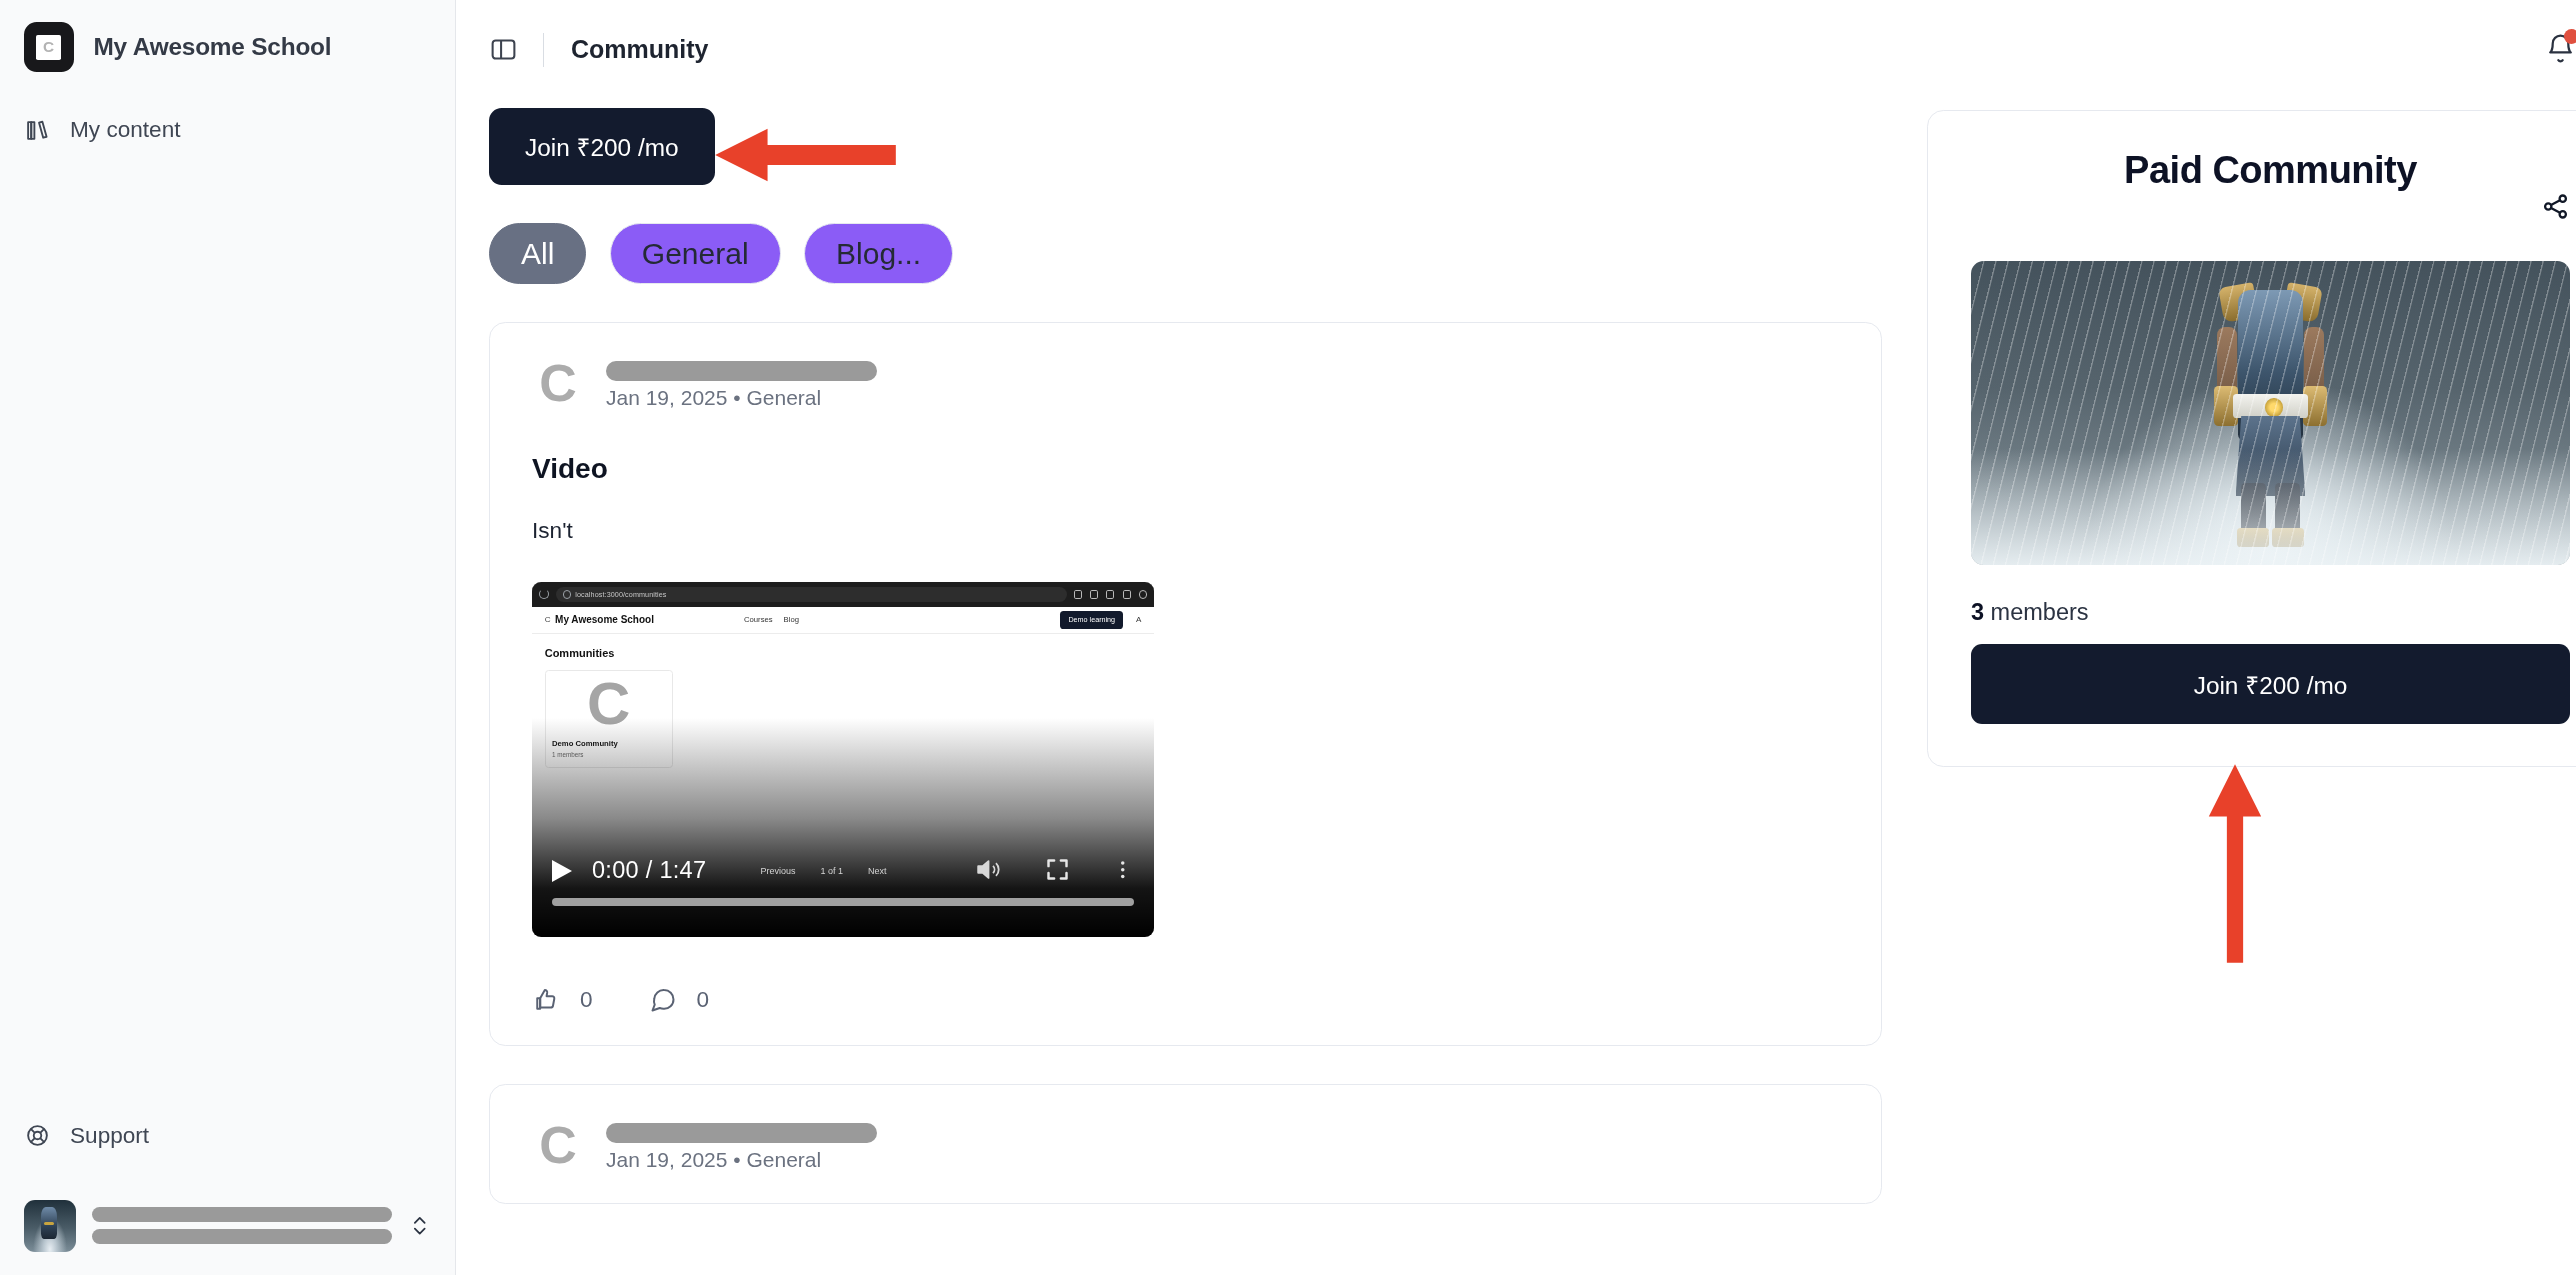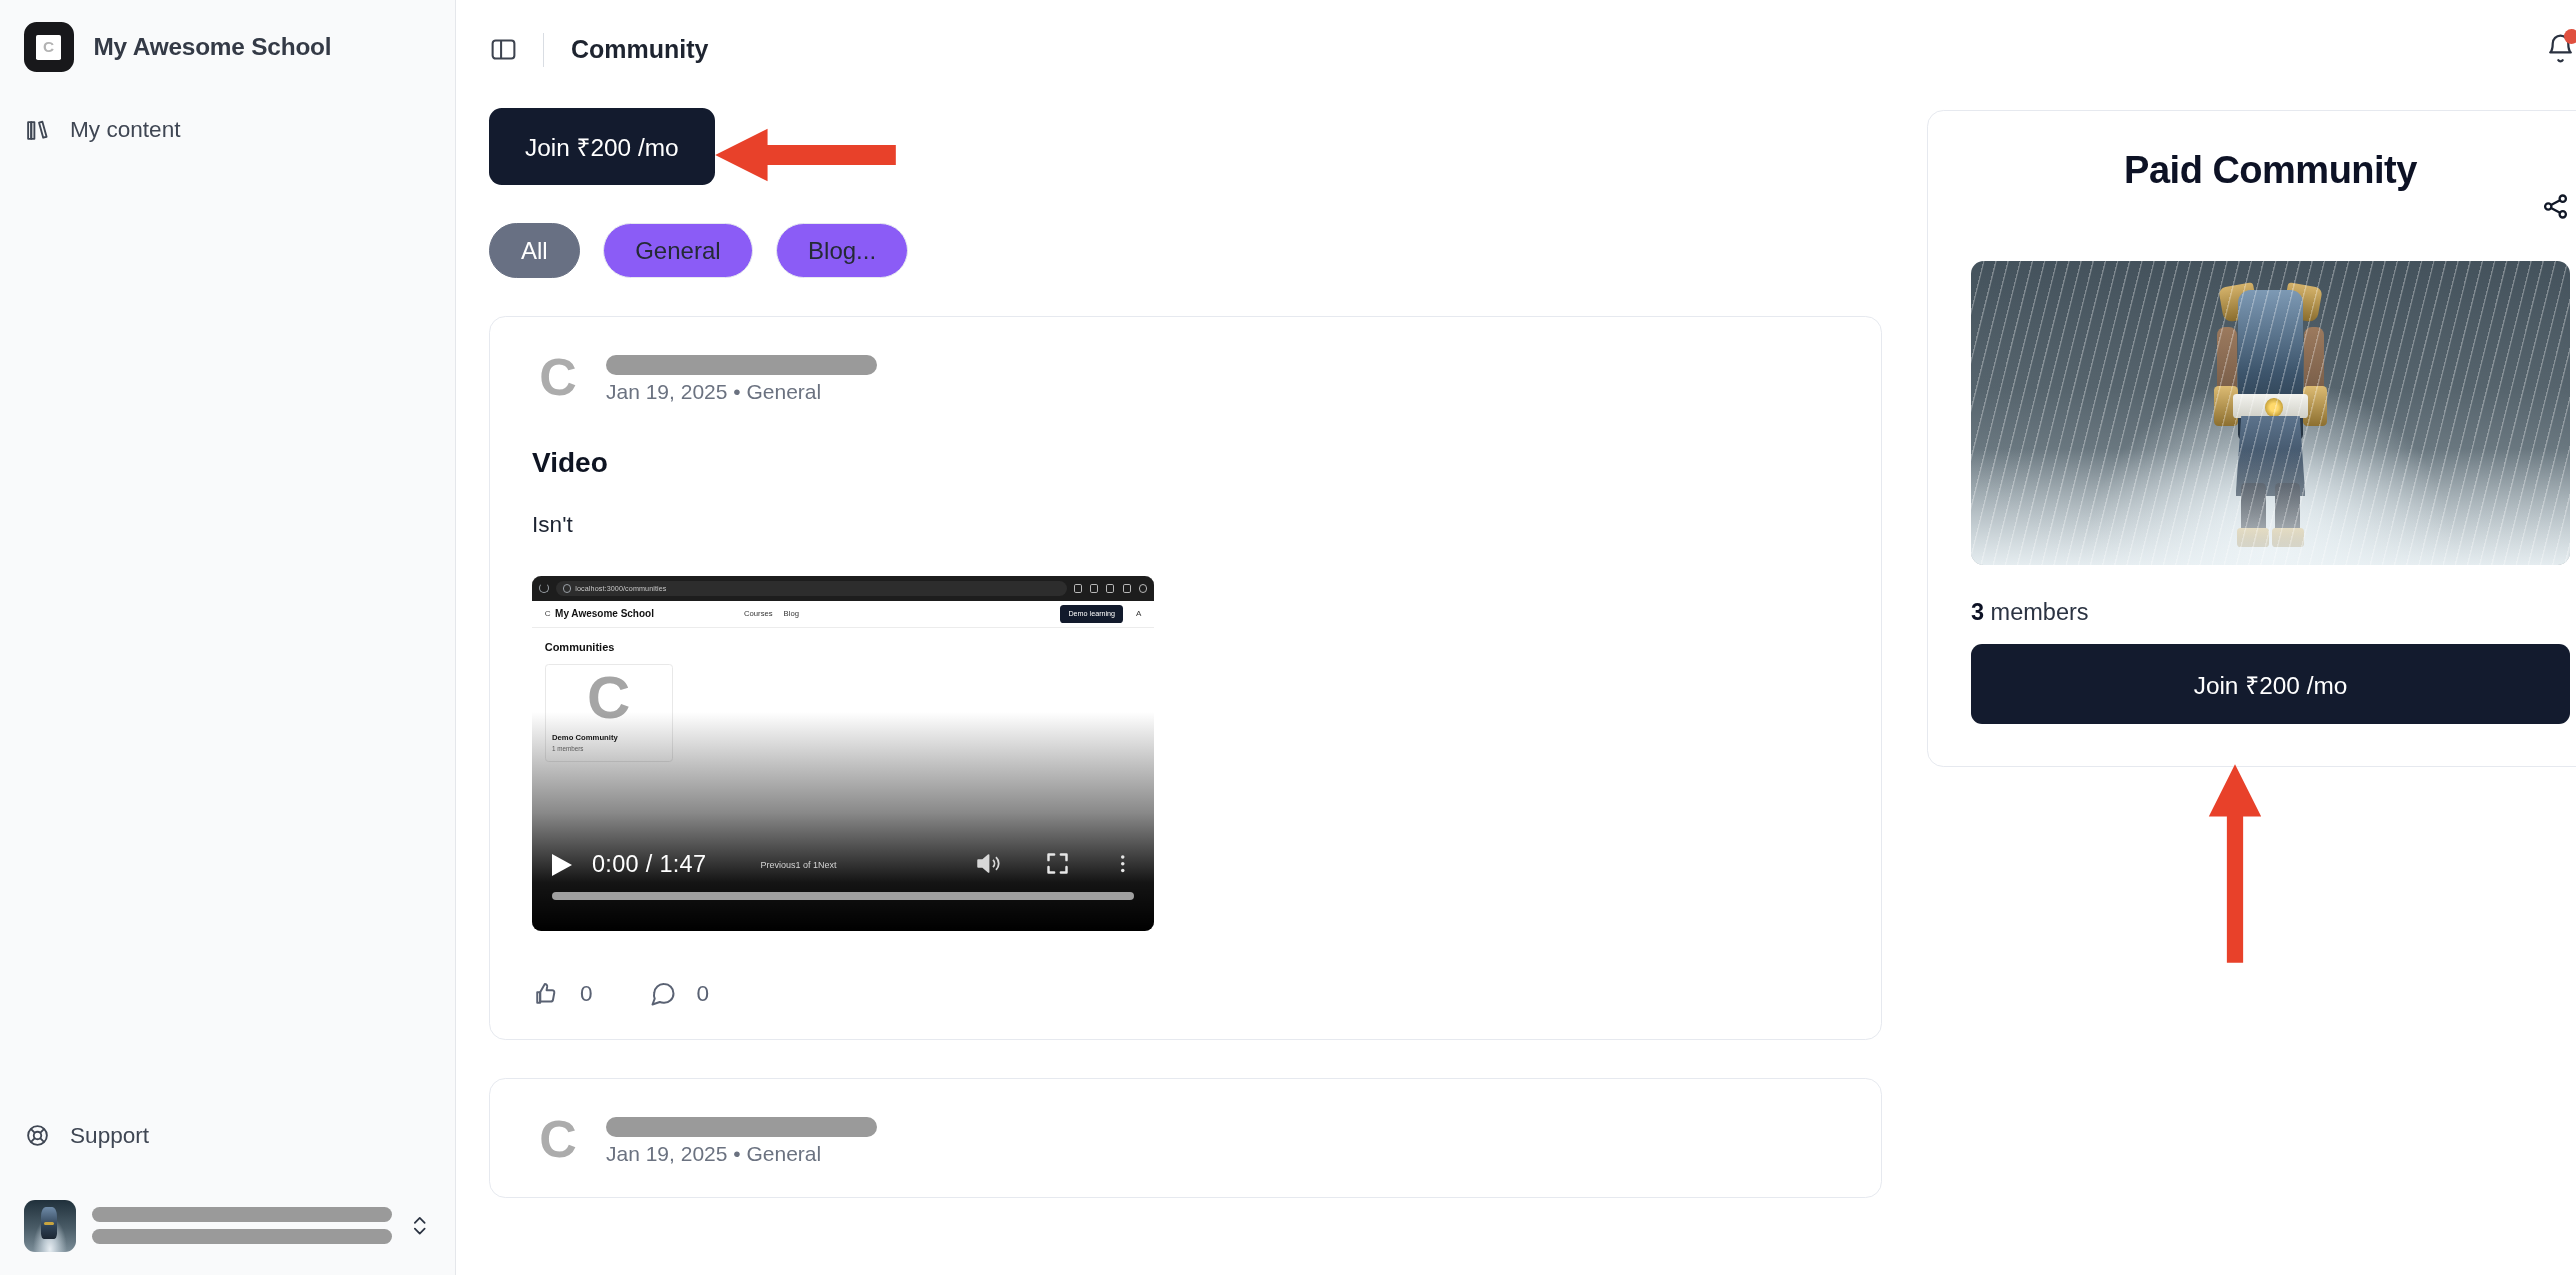--- a/index.html
+++ b/index.html
@@ -98,21 +98,21 @@
     margin-top: 9px;
     background: #131b2e; color: #ffffff;
     border: none; border-radius: 12.7px;
     font-size: 24.4px; font-family: inherit;
     padding: 22px 36px; cursor: pointer;
     display: inline-block;
   }
 
   .pills { display: flex; gap: 23.5px; margin-top: 38px; }
   .pill {
-    border-radius: 904px; font-size: 24px; font-family: inherit;
+    border-radius: 904px; font-size: 30px; font-family: inherit;
     padding: 14.5px 31px; cursor: pointer; line-height: 1;
   }
   .pill.active { background: #687083; color: #ffffff; border: 0.9px solid #687083; }
   .pill.idle { background: #8b5cf6; color: #242a35; border: 0.9px solid #e6e9ef; }
 
   .post-card {
     margin-top: 38px;
     border: 0.9px solid #e6e9ef; border-radius: 16.3px;
     background: #ffffff; padding: 34px 42px 31px 42px;
   }
@@ -178,21 +178,21 @@
   .vid-fade {
     position: absolute; left: 0; right: 0; top: 136px; bottom: 0;
     background: linear-gradient(to bottom, rgba(255,255,255,0) 0%, rgba(40,40,40,.55) 46%, rgba(0,0,0,.92) 78%, #000 100%);
   }
   .vid-controls {
     position: absolute; left: 0; right: 0; bottom: 49px;
     display: flex; align-items: center; padding: 0 20px; gap: 0;
   }
   .ctrl-play { width: 0; height: 0; border-left: 20px solid #fff; border-top: 11.8px solid transparent; border-bottom: 11.8px solid transparent; cursor: pointer; }
   .ctrl-time { color: #fff; font-size: 23.5px; margin-left: 20px; letter-spacing: 0.3px; }
-  .ctrl-pager { margin-left: 54px; display: flex; align-items: flex-start; gap: 0; color: #d4d4d4; font-size: 9px; }
+  .ctrl-pager { margin-left: 54px; display: flex; align-items: flex-start; gap: 25px; color: #d4d4d4; font-size: 9px; }
   .ctrl-right { margin-left: auto; display: flex; align-items: center; gap: 40px; }
   .vid-progress {
     position: absolute; left: 20px; right: 20px; bottom: 31px;
     height: 8.1px; border-radius: 4.5px; background: #a0a0a0;
   }
 
   .post-actions { display: flex; align-items: center; gap: 0; margin-top: 49px; }
   .act { display: flex; align-items: center; gap: 20px; cursor: pointer; }
   .act + .act { margin-left: 56px; }
   .act-count { font-size: 22.6px; color: #5a6273; }

